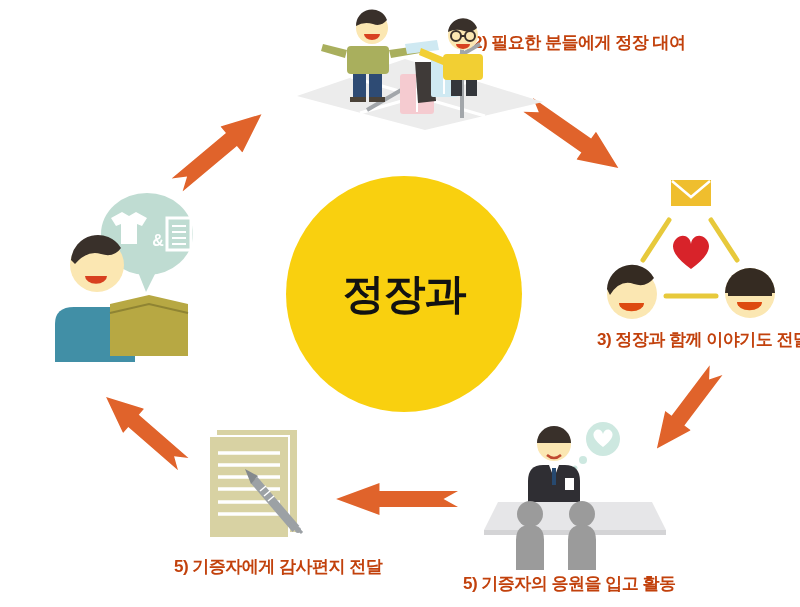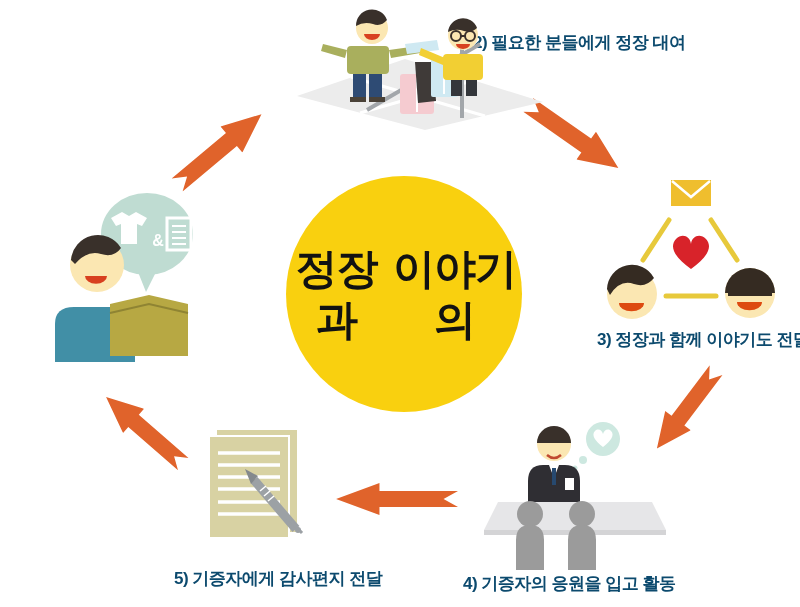--- a/index.html
+++ b/index.html
@@ -1,46 +1,45 @@
 <!DOCTYPE html>
 <html><head>
 <meta charset="utf-8">
 <style>
   html,body{margin:0;padding:0;background:#fff;}
   .canvas{
     position:relative;width:800px;height:607px;background:#ffffff;overflow:hidden;
     font-family:"Liberation Sans","DejaVu Sans",sans-serif;
   }
   .step-label{
-    position:absolute;font-size:17px;font-weight:700;color:#0c4a6e;
+    position:absolute;font-size:17px;font-weight:700;color:#c2410c;
     white-space:nowrap;letter-spacing:-0.5px;
   }
   .center-circle{
     position:absolute;left:286px;top:176px;width:236px;height:236px;border-radius:50%;
     background:#F9D00F;display:flex;flex-direction:row;align-items:center;justify-content:center;
     text-align:center;
   }
   .center-line{font-size:42px;font-weight:800;color:#121212;line-height:1.22;letter-spacing:-1px;}
   .arrow{position:absolute;}
   .illus{position:absolute;}
 </style>
 </head>
 <body>
 
 <div class="canvas">
 
   <div class="center-circle">
     <div class="center-line">정장과</div>
-    <div class="center-line">이야기의</div>
   </div>
 
   <div class="step-label" style="left:473px;top:31px;">2) 필요한 분들에게 정장 대여</div>
   <div class="step-label" style="left:597px;top:328px;">3) 정장과 함께 이야기도 전달</div>
-  <div class="step-label" style="left:463px;top:572px;">4) 기증자의 응원을 입고 활동</div>
-  <div class="step-label" style="left:174px;top:555px;margin-top:12px;">5) 기증자에게 감사편지 전달</div>
+  <div class="step-label" style="left:463px;top:572px;">5) 기증자의 응원을 입고 활동</div>
+  <div class="step-label" style="left:174px;top:555px;">5) 기증자에게 감사편지 전달</div>
 
   <svg class="arrow" style="left:164px;top:132px;width:112px;height:34px;transform:rotate(-40deg);" viewBox="0 0 120 36" preserveAspectRatio="none">
     <polygon points="0,9 76,9 76,0 118,18 76,36 76,27 0,27 14,18" fill="#E0632B"></polygon>
   </svg>
   <svg class="arrow" style="left:518px;top:120px;width:112px;height:34px;transform:rotate(35deg);" viewBox="0 0 120 36" preserveAspectRatio="none">
     <polygon points="0,9 76,9 76,0 118,18 76,36 76,27 0,27 14,18" fill="#E0632B"></polygon>
   </svg>
   <svg class="arrow" style="left:636px;top:394px;width:100px;height:32px;transform:rotate(127deg);" viewBox="0 0 120 36" preserveAspectRatio="none">
     <polygon points="0,9 76,9 76,0 118,18 76,36 76,27 0,27 14,18" fill="#E0632B"></polygon>
   </svg>

